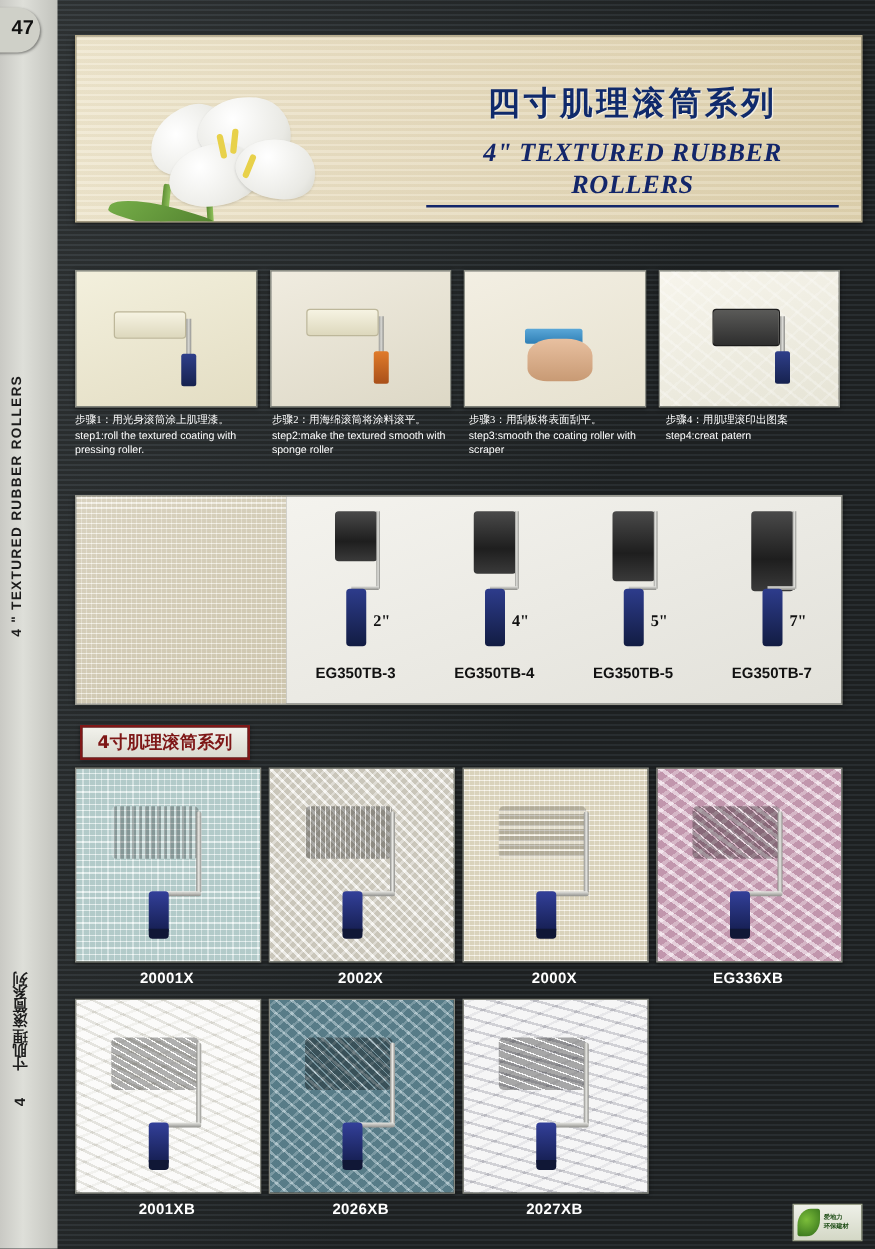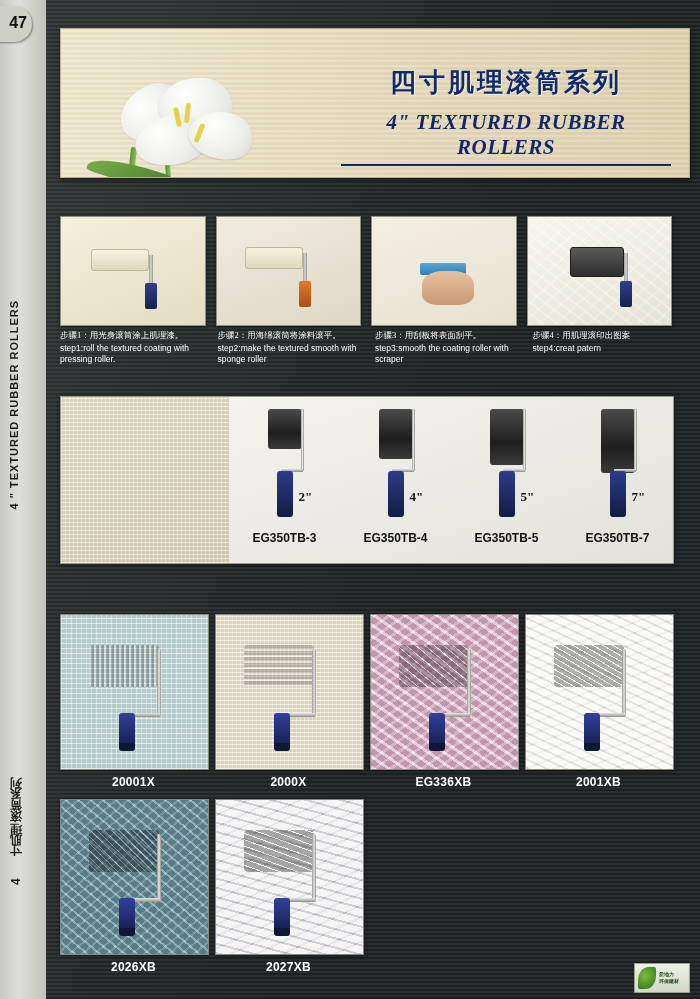--- a/index.html
+++ b/index.html
@@ -589,35 +589,47 @@
         <div class="size-bar"></div>
         <div class="size-arm"></div>
         <div class="size-grip"></div>
         <div class="size-inch">7"</div>
         <div class="size-code">EG350TB-7</div>
       </div>
 
     </div>
   </div>
 
+  <div class="section-label">4寸肌理滚筒系列</div>
 
   <div class="grid">
 
     <div class="cellwrap">
       <div class="cell">
         <div class="cell-tex" style="background:#cfe4e2; background-image:repeating-linear-gradient(0deg, rgba(255,255,255,.5) 0 1px, rgba(120,150,150,.18) 1px 5px), repeating-linear-gradient(90deg, rgba(255,255,255,.5) 0 1px, rgba(120,150,150,.18) 1px 5px);"></div>
         <div class="pr-roller" style="background:linear-gradient(180deg,#4a5bc4,#1d2873); background-image:repeating-linear-gradient(90deg, rgba(255,255,255,.25) 0 2px, rgba(0,0,0,.25) 2px 5px);"></div>
         <div class="pr-rod"></div>
           <div class="pr-rod2"></div>
           <div class="pr-grip"></div>
           <div class="pr-cap"></div>
       </div>
       <div class="cell-label">20001X</div>
     </div>
 
+    <div class="cellwrap">
+      <div class="cell">
+        <div class="cell-tex" style="background:#e7e4da; background-image:repeating-linear-gradient(45deg, rgba(255,255,255,.55) 0 2px, rgba(150,145,130,.22) 2px 6px), repeating-linear-gradient(-45deg, rgba(255,255,255,.45) 0 2px, rgba(150,145,130,.18) 2px 6px);"></div>
+        <div class="pr-roller" style="background:linear-gradient(180deg,#3d4fc0,#172075); background-image:repeating-linear-gradient(90deg, rgba(255,255,255,.3) 0 1px, rgba(0,0,0,.3) 1px 4px);"></div>
+        <div class="pr-rod"></div>
+          <div class="pr-rod2"></div>
+          <div class="pr-grip"></div>
+          <div class="pr-cap"></div>
+      </div>
+      <div class="cell-label">2002X</div>
+    </div>
 
     <div class="cellwrap">
       <div class="cell">
         <div class="cell-tex" style="background:#f0ead6; background-image:repeating-linear-gradient(0deg, rgba(255,255,255,.5) 0 1px, rgba(170,160,130,.2) 1px 4px), repeating-linear-gradient(90deg, rgba(255,255,255,.4) 0 1px, rgba(170,160,130,.15) 1px 4px);"></div>
         <div class="pr-roller" style="background:linear-gradient(180deg,#4d9ede,#1d5f9e); background-image:repeating-linear-gradient(0deg, rgba(255,255,255,.28) 0 2px, rgba(0,0,0,.18) 2px 6px);"></div>
         <div class="pr-rod"></div>
           <div class="pr-rod2"></div>
           <div class="pr-grip"></div>
           <div class="pr-cap"></div>
       </div>

